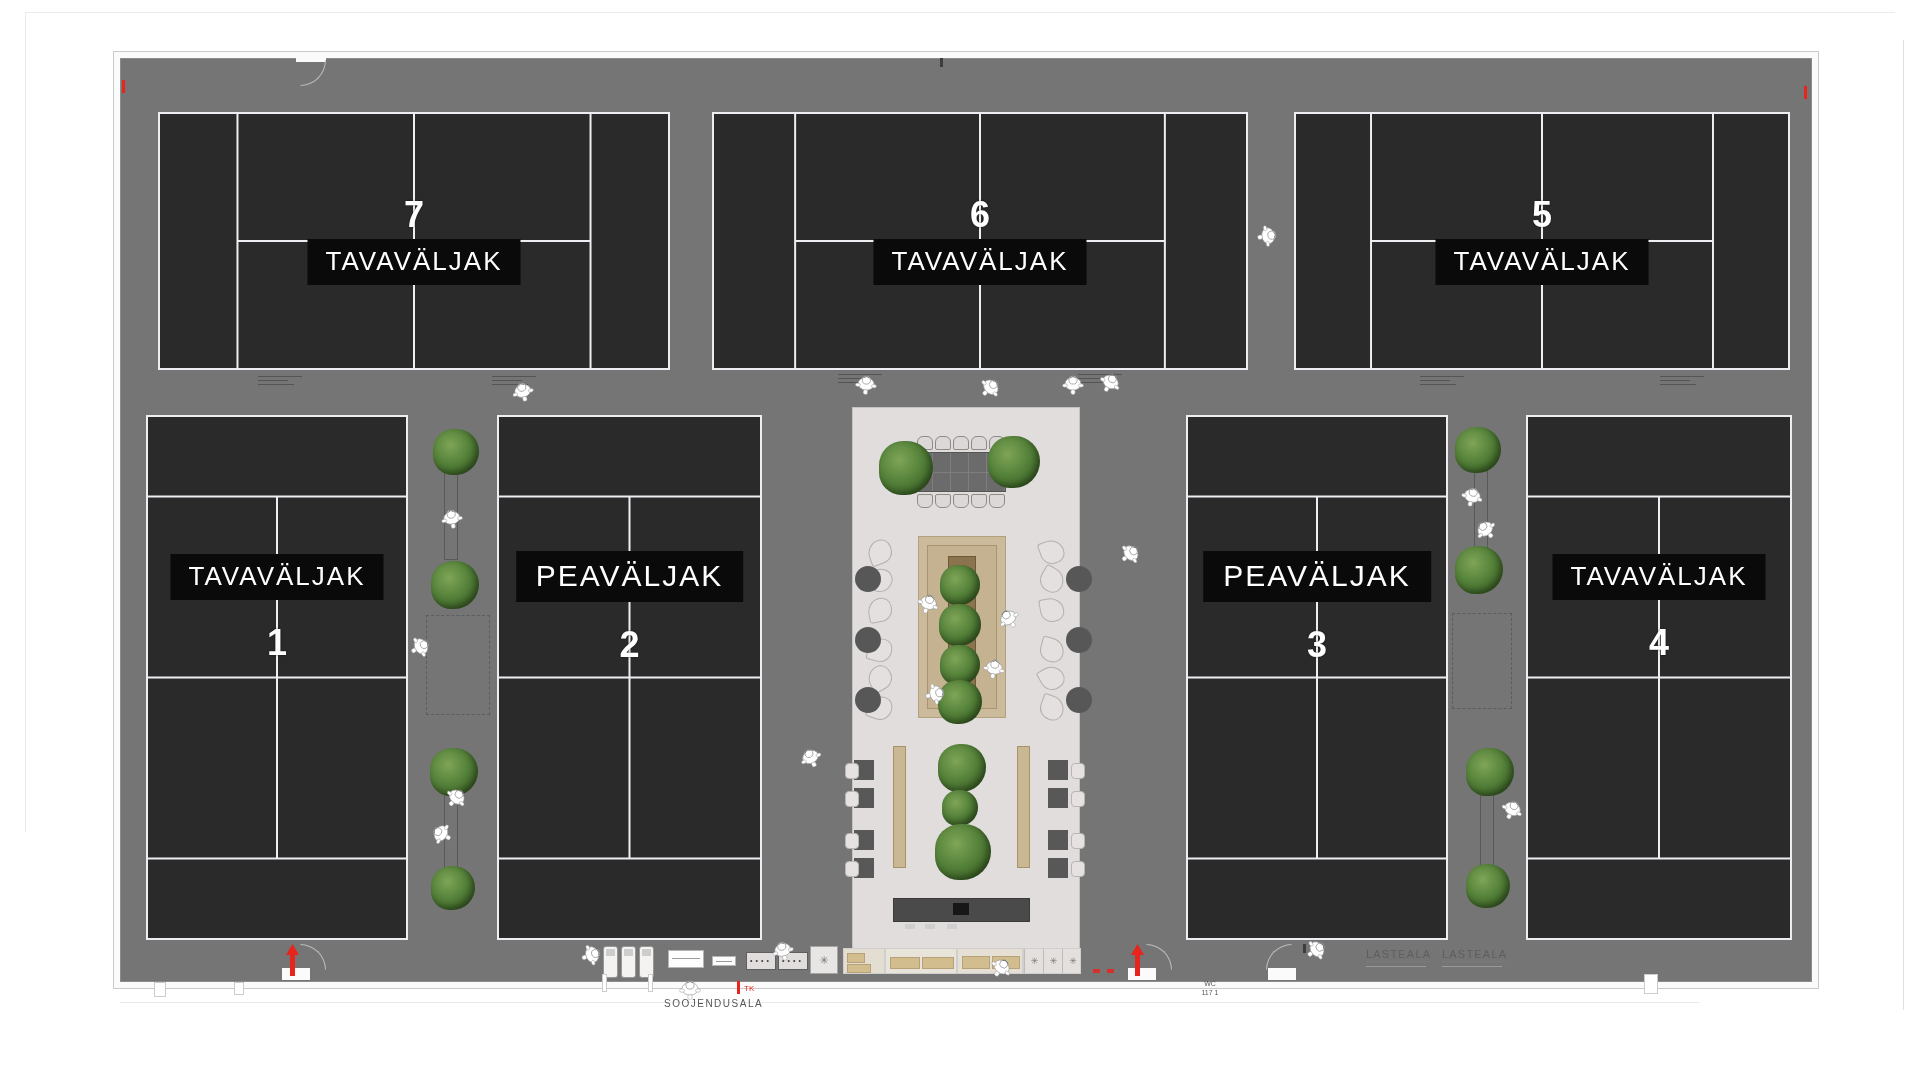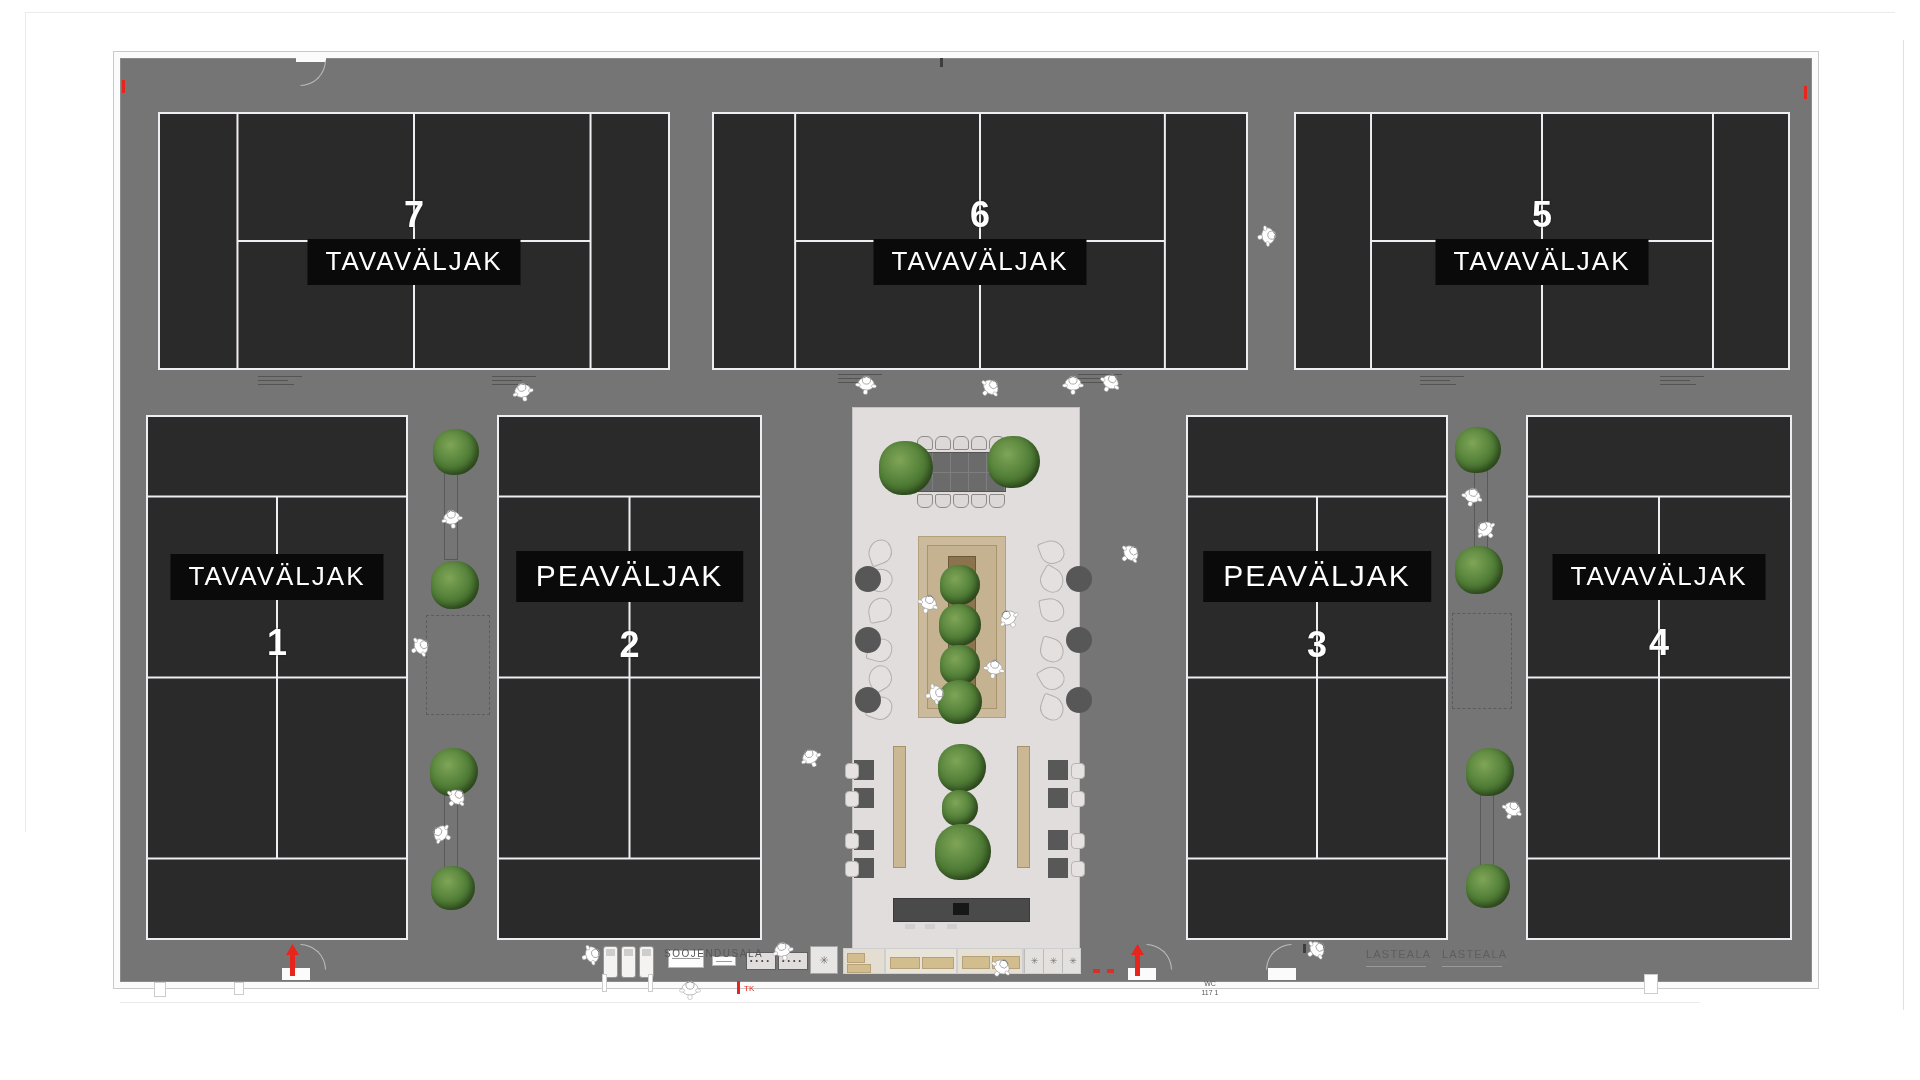--- a/index.html
+++ b/index.html
@@ -122,21 +122,21 @@
     <div class="board" style="left:668px;top:950px;width:34px;height:16px;">
         <i></i>
       </div>
     <div class="board" style="left:712px;top:956px;width:22px;height:8px;">
         <i></i>
       </div>
     <div class="gym-bench" style="left:746px;top:952px;width:28px;height:16px;">••••</div>
     <div class="gym-bench" style="left:778px;top:952px;width:28px;height:16px;">••••</div>
     <div class="equip" style="left:810px;top:946px;width:26px;height:26px;">✳</div>
 
-    <div class="txt warmup" style="left:664px;top:934px;margin-top:14px;">SOOJENDUSALA</div>
+    <div class="txt warmup" style="left:664px;top:984px;margin-top:14px;">SOOJENDUSALA</div>
     <div class="txt kids" style="left:1366px;top:948px;">LASTEALA</div>
     <div class="kids-sub" style="left:1366px;top:966px;width:60px;"></div>
     <div class="txt kids" style="left:1442px;top:948px;">LASTEALA</div>
     <div class="kids-sub" style="left:1442px;top:966px;width:60px;"></div>
     <div class="txt wc-note" style="left:1190px;top:979px;width:40px;">
       <div>WC</div>
       <div>117 1</div>
     </div>
 
     <div class="red" style="left:122px;top:80px;width:3px;height:13px;"></div>

